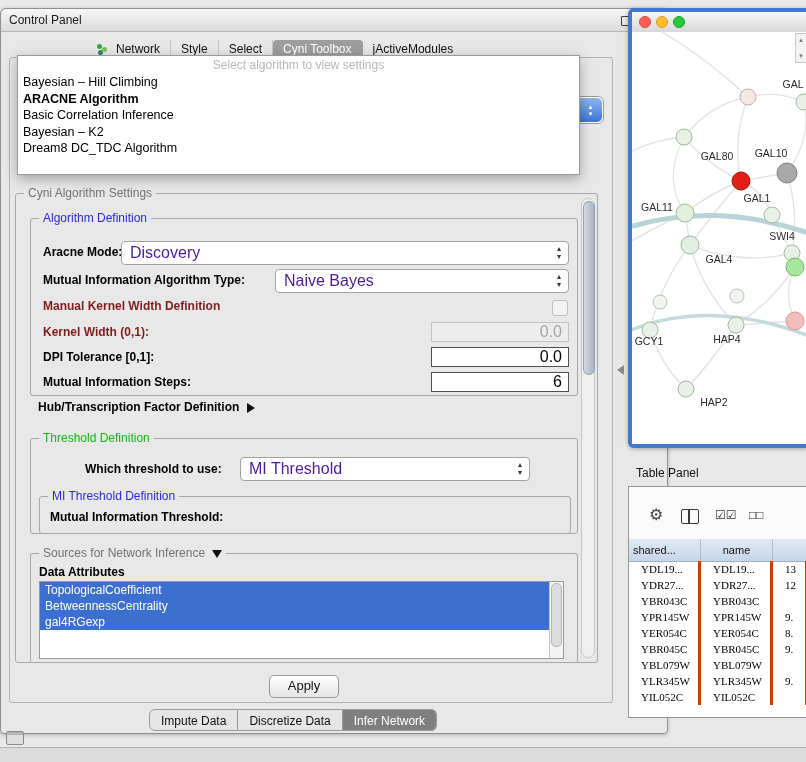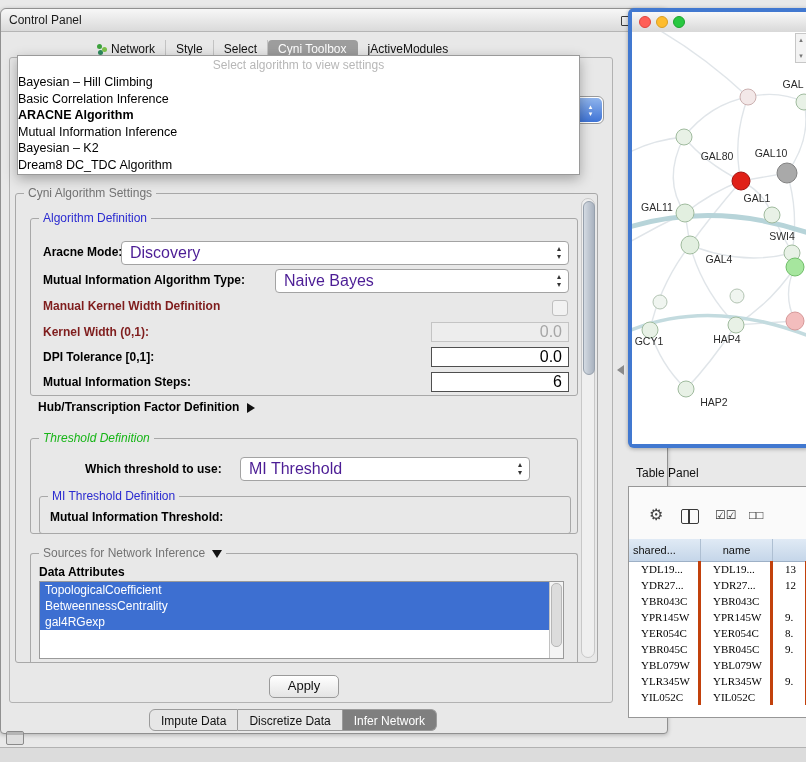--- a/index.html
+++ b/index.html
@@ -7,32 +7,32 @@
   .stage{position:relative;width:806px;height:762px;background:#e9e9e9;overflow:hidden;font-size:12px;color:#000;}
 
   
   .cp-window{position:absolute;left:0;top:8px;width:620px;height:724px;background:#e8e8e8;border:1px solid #909090;border-radius:6px 6px 4px 4px;box-shadow:0 1px 4px rgba(0,0,0,.25);padding-left:46px;}
   .titlebar{position:absolute;left:0;right:0;top:0;height:22px;background:linear-gradient(#f7f7f7,#dadada);border-bottom:1px solid #b5b5b5;border-radius:6px 6px 0 0;}
   .titlebar .title{position:absolute;left:8px;top:4px;font-size:12px;color:#1a1a1a;}
   .wbtn-square{position:absolute;right:36px;top:7px;width:8px;height:8px;border:1.5px solid #3a3a3a;border-radius:1px;}
   .wbtn-close{position:absolute;right:13px;top:2px;font-size:15px;font-weight:bold;color:#222;}
 
   .tabbar{position:absolute;left:86px;top:29px;height:21px;display:flex;align-items:center;}
-  .tab{display:flex;align-items:center;gap:5px;padding:2px 10px;border-right:1px solid #c3c3c3;color:#111;white-space:nowrap;text-align:right;}
+  .tab{display:flex;align-items:center;gap:10px;padding:2px 10px;border-right:1px solid #c3c3c3;color:#111;white-space:nowrap;text-align:right;}
   .tab:last-child{border-right:none;}
   .tab.active{background:#9d9d9d;color:#fff;border-radius:4px;border-right-color:transparent;}
   .net-icon{width:5px;height:5px;background:#3da23d;border-radius:50%;box-shadow:5px 3px 0 #7cc24a,1px 6px 0 #2d8a5d;margin-right:4px;margin-bottom:5px;display:inline-block;}
 
   .content-frame{position:absolute;left:8px;top:48px;width:602px;height:644px;border:1px solid #b2b2b2;border-radius:3px;}
 
   
   .group{position:absolute;border:1px solid #a8a8a8;border-radius:3px;}
   .legend{position:absolute;top:-8px;left:8px;background:#e8e8e8;padding:0 4px;font-size:12px;white-space:nowrap;}
   .legend.blue{color:#2a2ad0;}
-  .legend.green{color:#17b517;font-style:italic;}
+  .legend.green{color:#17b517;}
   .legend.black{color:#737373;}
   .lbl{position:absolute;font-size:12px;font-weight:bold;color:#000;white-space:nowrap;}
   .lbl.disabled{color:#7f1d1d;}
 
   .combo{position:absolute;height:24px;background:#fff;border:1px solid #a3a3a3;border-radius:4px;box-sizing:border-box;}
   .combo-val{position:absolute;left:8px;top:0;line-height:22px;font-size:16px;color:#4c1d95;}
   .arrows{position:absolute;right:7px;top:3px;display:flex;flex-direction:column;font-size:8px;line-height:8px;color:#333;}
 
   .field{position:absolute;height:20px;background:#fff;border:1px solid #4f4f4f;box-sizing:border-box;font-size:16px;line-height:18px;text-align:right;padding-right:6px;color:#000;}
   .field.disabled{background:#ededed;border:1px solid #c4c4c4;color:#a6a6a6;}
@@ -56,21 +56,21 @@
 
   .seg-tabs{position:absolute;left:148px;top:700px;height:22px;display:flex;}
   .seg{height:22px;line-height:22px;padding:0 11px;font-size:12px;background:#e6e6e6;border:1px solid #9b9b9b;border-left:none;color:#111;box-sizing:border-box;white-space:nowrap;}
   .seg.first{border-left:1px solid #9b9b9b;border-radius:6px 0 0 6px;}
   .seg.last{border-radius:0 6px 6px 0;}
   .seg.active{background:#7f7f7f;color:#fff;}
 
   
   .popup{position:absolute;left:17px;top:55px;width:561px;height:118px;background:#fff;border:1px solid #9a9a9a;box-shadow:0 4px 12px rgba(0,0,0,.3);z-index:60;}
   .popup-ph{height:18px;line-height:18px;text-align:center;color:#b7b7b7;font-size:12px;}
-  .popup-item{height:16.5px;line-height:16.5px;padding-left:0;font-size:12.5px;color:#000;}
+  .popup-item{height:16.5px;line-height:16.5px;padding-left:5px;font-size:12.5px;color:#000;}
   .popup-item.bold{font-weight:bold;}
 
   .combo-partial{position:absolute;left:560px;top:96px;width:44px;height:28px;background:#fff;border:1px solid #9a9a9a;border-radius:6px;z-index:40;box-sizing:border-box;}
   .combo-partial .cap{position:absolute;right:1px;top:1px;bottom:1px;width:23px;background:linear-gradient(#8fb4ec,#3f74d6);border-radius:0 5px 5px 0;display:flex;flex-direction:column;align-items:center;justify-content:center;color:#fff;font-size:7px;line-height:7px;}
 
   
   .netwin{position:absolute;left:628px;top:8px;width:180px;height:440px;background:#4178d0;border-radius:6px 0 0 6px;box-shadow:0 1px 4px rgba(0,0,0,.3);}
   .net-inner{position:absolute;left:4px;top:4px;right:0;bottom:4px;background:#fff;overflow:hidden;}
   .net-title{position:relative;height:20px;background:linear-gradient(#f8f8f8,#d8d8d8);border-bottom:1px solid #ababab;}
   .light{position:absolute;top:4px;width:12px;height:12px;border-radius:50%;box-sizing:border-box;}
@@ -225,23 +225,22 @@
     <div class="cap">
         <span>▴</span>
         <span>▾</span>
       </div>
   </div>
 
   <div class="popup">
     <div class="popup-ph">Select algorithm to view settings</div>
     <div id="popupItems">
         <div class="popup-item">Bayesian – Hill Climbing</div>
+        <div class="popup-item bold">ARACNE Algorithm</div>
         <div class="popup-item">Basic Correlation Inference</div>
-        <div class="popup-item bold">ARACNE Algorithm</div>
-        <div class="popup-item">Mutual Information Inference</div>
         <div class="popup-item">Bayesian – K2</div>
         <div class="popup-item">Dream8 DC_TDC Algorithm</div>
       </div>
   </div>
 
   <div class="netwin">
     <div class="net-inner">
       <div class="net-title">
         <span class="light red"></span>
         <span class="light yellow"></span>

